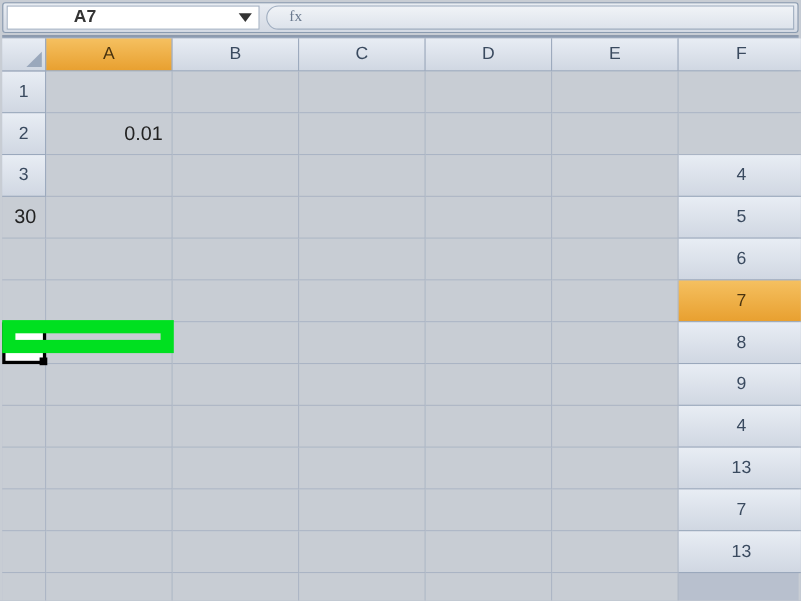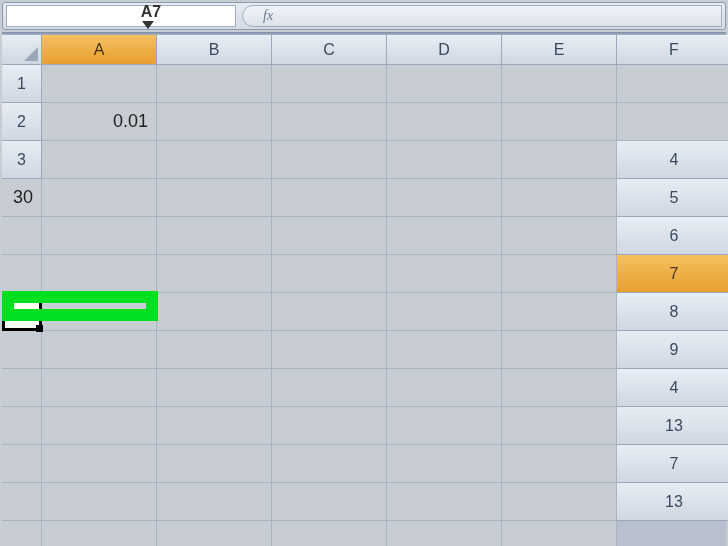--- a/index.html
+++ b/index.html
@@ -27,21 +27,20 @@
       border: 1px solid #a0aec0;
       display: flex;
       align-items: center;
       justify-content: center;
       padding-left: 60px;
       font-size: 16px;
       margin-right: 6px;
       font-weight: bold;
       color: #333;
       position: relative;
-      flex-direction: column;
     }
     .name-box-content {
       flex: 1;
     }
     .dropdown-arrow {
       width: 0;
       height: 0;
       border-left: 6px solid transparent;
       border-right: 6px solid transparent;
       border-top: 8px solid #333;
@@ -51,21 +50,20 @@
       display: flex;
       align-items: center;
       height: 22px;
       background: linear-gradient(to bottom, #f0f3f7, #dde3eb);
       border: 1px solid #a0aec0;
       border-radius: 12px 0 0 12px;
       padding: 0 10px 0 20px;
       flex: 1;
     }
     .fx-label {
-      font-style: italic;
       font-size: 14px;
       color: #6b7a8f;
       margin-right: 12px;
       font-family: 'Times New Roman', serif;
     }
     .formula-input {
       flex: 1;
       height: 18px;
       border: none;
       background: transparent;

